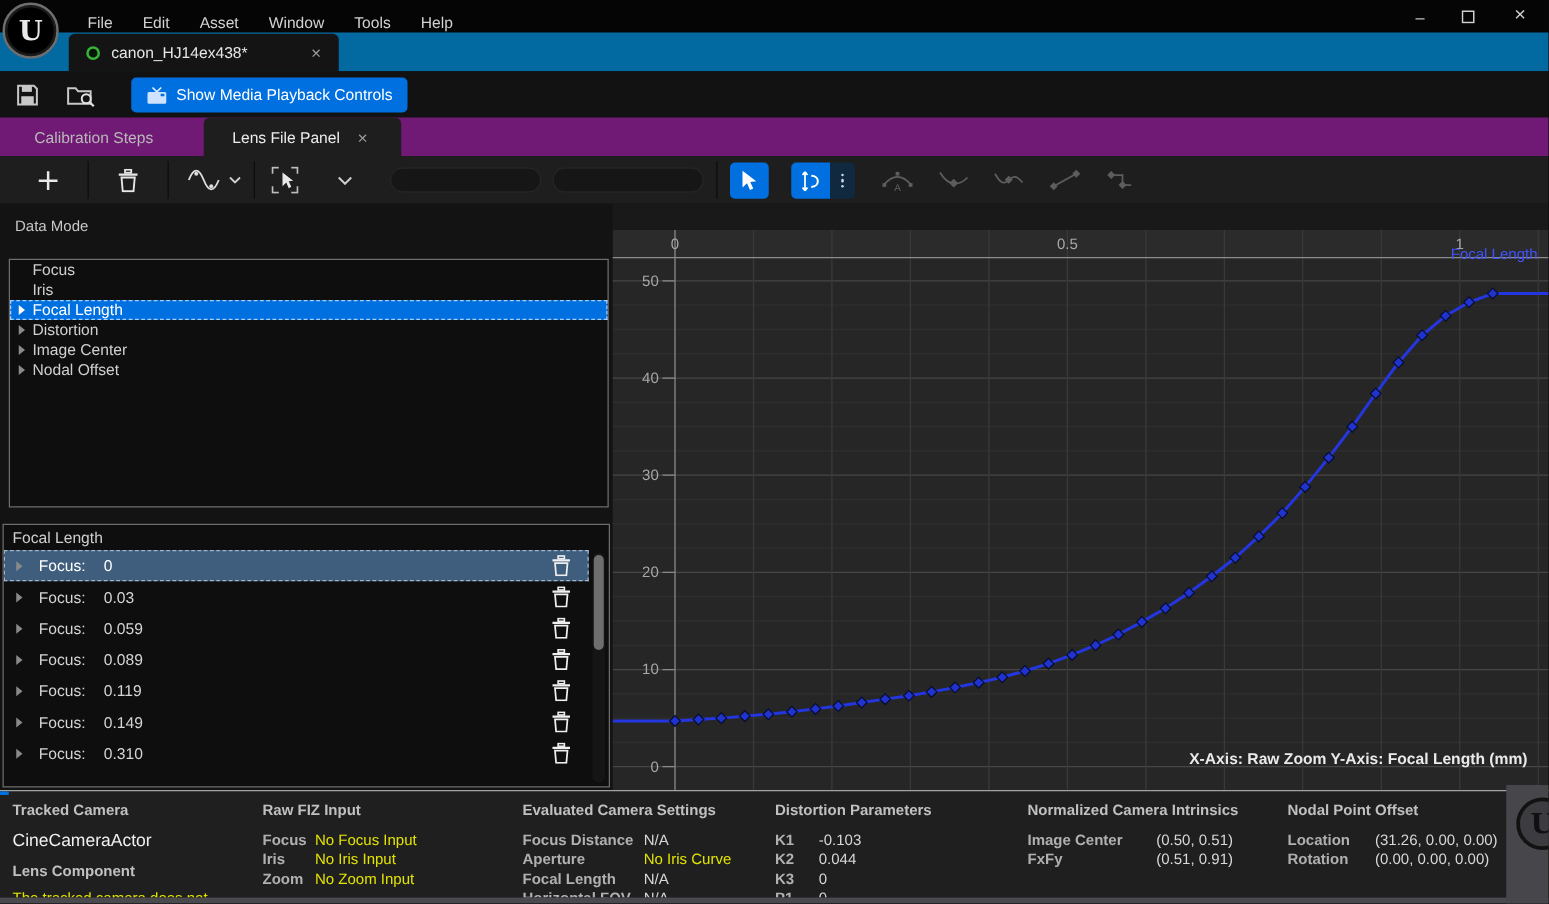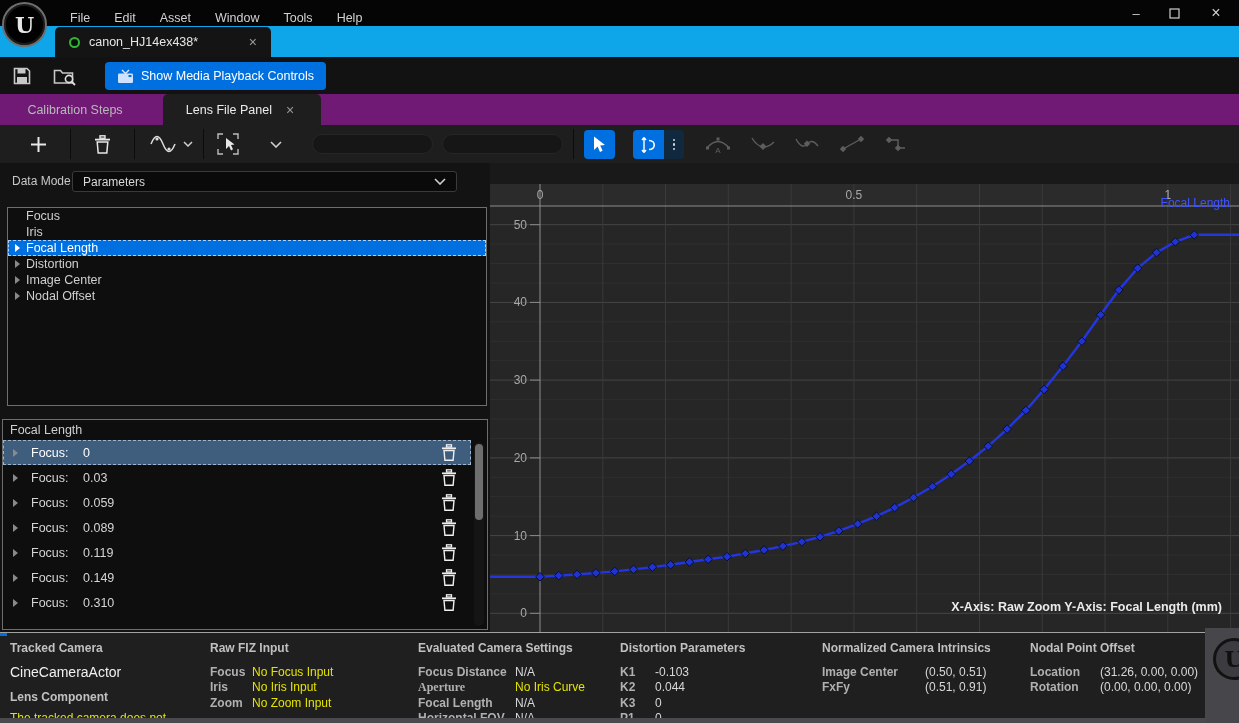--- a/index.html
+++ b/index.html
@@ -13,21 +13,21 @@
   #menu{position:absolute;left:58px;top:0;height:36px;display:flex;align-items:center;}
   .menu-item{padding:0 12px;height:26px;line-height:26px;color:#d2d2d2;font-size:12.5px;cursor:default;}
   #winctl{position:absolute;right:8px;top:0;height:26px;display:flex;align-items:center;gap:26px;padding-right:8px;}
   .wbtn{color:#cfcfcf;width:14px;text-align:center;font-size:13px;}
   #unreal-logo{left:2px;top:2px;width:45px;height:45px;border-radius:50%;background:#000;
     border:2px solid #6e6e6e;box-shadow:0 0 0 2px #1a1a1a inset;z-index:60;
     display:flex;align-items:center;justify-content:center;}
   #unreal-logo span{font-family:"DejaVu Serif",serif;font-weight:bold;font-size:22px;color:#e8e8e8;}
 
   
-  #assettab-row{left:0;top:26px;width:1239px;height:31px;background:#0ea5e9;}
+  #assettab-row{left:0;top:26px;width:1239px;height:31px;background:#0369a1;}
   #asset-tab{position:absolute;left:55px;top:1px;width:216px;height:30px;background:#141414;
     border-radius:5px 5px 0 0;display:flex;align-items:center;padding:0 10px 0 14px;}
   #green-dot{width:11px;height:11px;border-radius:50%;border:2.5px solid #35b535;background:#041404;flex:0 0 auto;}
   #asset-title{margin-left:9px;color:#e6e6e6;font-size:12.5px;flex:1;}
   .close-x{color:#9a9a9a;font-size:14px;line-height:14px;padding:2px 4px;}
 
   
   #toolbar1{left:0;top:57px;width:1239px;height:37px;background:#121212;}
   .tb1-icon{position:absolute;top:7px;width:26px;height:24px;display:flex;align-items:center;justify-content:center;}
   #media-btn{position:absolute;left:105px;top:5px;height:28px;background:#0070e0;border-radius:4px;
@@ -260,26 +260,20 @@
       <svg width="26" height="20" viewBox="0 0 26 20">
         <path d="M6 6 H15 V14 H22" fill="none" stroke="#aaa" stroke-width="1.4"></path>
         <path d="M6 2.8 l3.2 3.2 l-3.2 3.2 l-3.2 -3.2 Z" fill="#aaa"></path>
         <path d="M15 10.8 l3.2 3.2 l-3.2 3.2 l-3.2 -3.2 Z" fill="#aaa"></path>
       </svg>
     </div>
   </div>
 
   <div id="datamode-row" class="abs">
     <div id="datamode-label">Data Mode</div>
-    <div id="datamode-dd">
-      <span class="val">Parameters</span>
-      <svg width="12" height="7" viewBox="0 0 12 7">
-          <path d="M1 1 L6 6 L11 1" fill="none" stroke="#cfcfcf" stroke-width="1.6"></path>
-        </svg>
-    </div>
   </div>
 
   <div id="tree-panel" class="abs">
       <div class="tree-row">
         <span class="tri-space"></span>
         <span>Focus</span>
       </div>
       <div class="tree-row">
         <span class="tri-space"></span>
         <span>Iris</span>
@@ -513,21 +507,21 @@
           <span class="sval warn">No Zoom Input</span>
         </div>
       </div>
     <div class="scol" style="left:418px;" id="col-eval">
         <div class="stitle">Evaluated Camera Settings</div>
         <div class="srow">
           <span class="slabel" style="width: 97px;">Focus Distance</span>
           <span class="sval">N/A</span>
         </div>
         <div class="srow">
-          <span class="slabel" style="width: 97px; font-family: Liberation Serif, serif;">Aperture</span>
+          <span class="slabel" style="width: 97px;">Aperture</span>
           <span class="sval warn">No Iris Curve</span>
         </div>
         <div class="srow">
           <span class="slabel" style="width: 97px;">Focal Length</span>
           <span class="sval">N/A</span>
         </div>
         <div class="srow">
           <span class="slabel" style="width: 97px;">Horizontal FOV</span>
           <span class="sval">N/A</span>
         </div>

